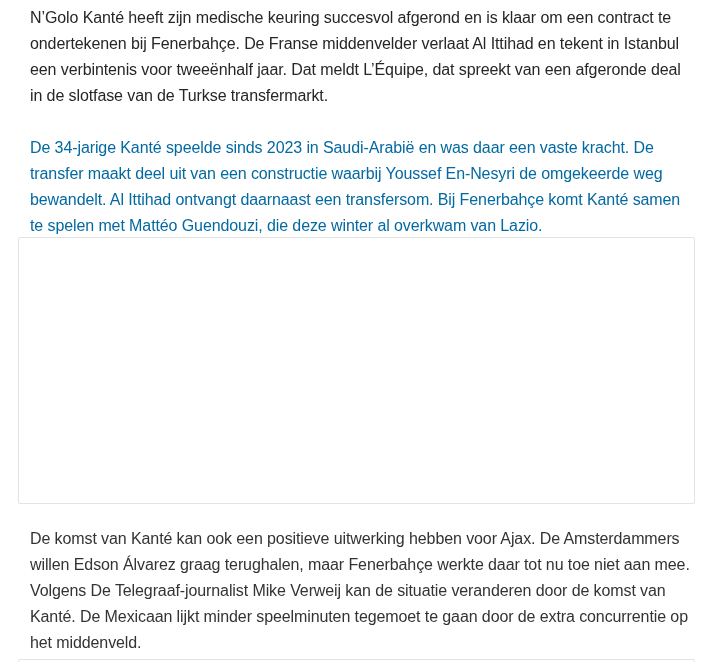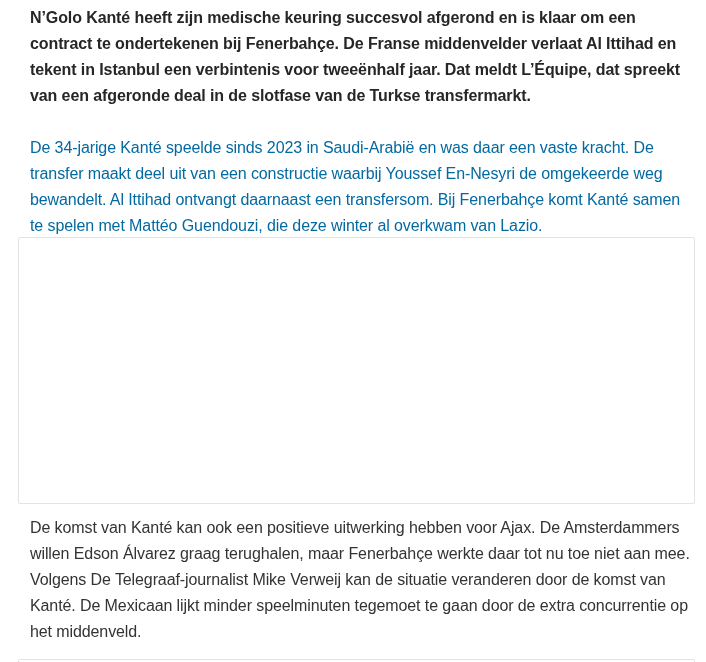--- a/index.html
+++ b/index.html
@@ -26,31 +26,31 @@
       left: 30px;
       width: 670px;
       font-size: 16px;
       line-height: 26px;
       margin: 0;
       letter-spacing: -0.1px;
       word-spacing: 0px;
     }
     .para.lead {
       top: 5px;
-      font-weight: bold;
+      font-weight: normal;
       color: #262626;
       width: 660px;
     }
     .para.p2 {
       top: 135px;
       color: #0369a1;
       width: 665px;
     }
     .para.p3 {
-      top: 515px;
+      top: 526px;
       color: #333333;
       width: 668px;
     }
     .embed-box {
       position: absolute;
       left: 18px;
       width: 677px;
       border: 1px solid #e3e3e3;
       border-radius: 2px;
       background: #ffffff;

